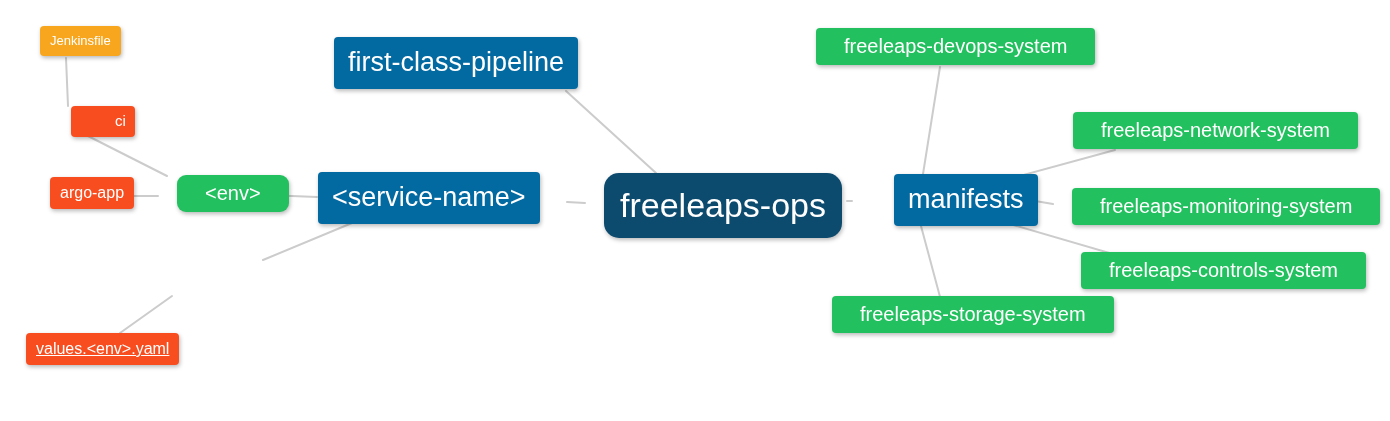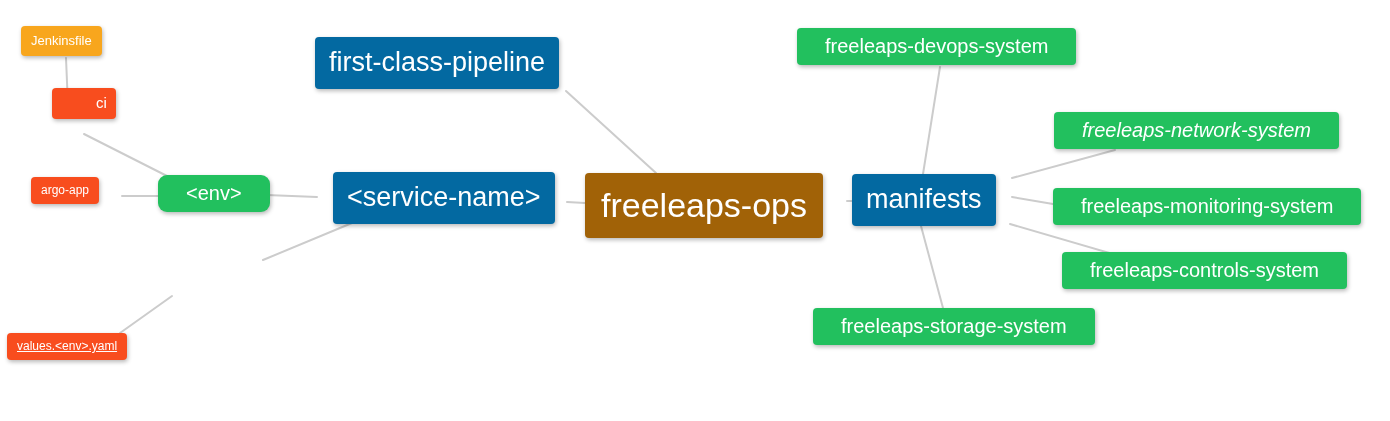--- a/index.html
+++ b/index.html
@@ -14,50 +14,51 @@
   svg.edges line{stroke:#cccccc;stroke-width:2;stroke-linecap:round;}
   .node{
     position:absolute;
     display:flex;align-items:flex-end;justify-content:center;
     color:#ffffff;
     border-radius:4px;
     box-shadow:1px 2px 4px rgba(0,0,0,0.28);
     white-space:nowrap;
     cursor:pointer;
     line-height:1.25;
+    margin-left:19px;
   }
-  .c-root  {background:#a16207;}
+  .c-root  {background:#0c4a6e;border-radius:15px;}
   .c-blue  {background:#0369a1;}
   .c-green {background:#22c05e;}
   .c-orange{background:#f8a61d;}
   .c-red   {background:#f84d1e;}
 
   .s-xs {font-size:13px;padding:7px 10px;}
   .s-sm {font-size:15px;padding:6px 9px;}
-  .s-md {font-size:12px;padding:6px 10px;}
+  .s-md {font-size:16px;padding:6px 10px;}
   .s-lg {font-size:20px;padding:6px 28px;}
   .s-xl {font-size:27px;padding:9px 14px;}
   .s-xxl{font-size:34px;padding:11px 16px;}
 
   
   #n-jenkinsfile {left:21px;  top:26px;}
-  #n-ci          {left:52px;  top:88px;padding-left:44px;}
+  #n-ci          {left:52px;  top:106px;padding-left:44px;}
   #n-argo-app    {left:31px;  top:177px;}
   #n-env         {left:158px; top:175px;border-radius:9px;}
   #n-helm-pkg    {left:147px; top:258px;}
   #n-values      {left:7px;   top:333px;text-decoration:underline;}
   #n-pipeline    {left:315px; top:37px;}
-  #n-service     {left:333px; top:172px;}
+  #n-service     {left:299px; top:172px;}
   #n-ops         {left:585px; top:173px;}
-  #n-manifests   {left:852px; top:174px;}
+  #n-manifests   {left:875px; top:174px;}
   #n-devops      {left:797px; top:28px;}
-  #n-network     {left:1054px;top:112px;font-style:italic;}
+  #n-network     {left:1054px;top:112px;}
   #n-monitoring  {left:1053px;top:188px;}
   #n-controls    {left:1062px;top:252px;}
-  #n-storage     {left:813px; top:308px;}
+  #n-storage     {left:813px; top:296px;}
 </style>
 </head>
 <body>
 
 <div class="canvas">
 
   <svg class="edges" viewBox="0 0 1390 421">
     <line x1="66" y1="58" x2="68" y2="106"></line>
     <line x1="84" y1="134" x2="167" y2="176"></line>
     <line x1="122" y1="196" x2="158" y2="196"></line>

